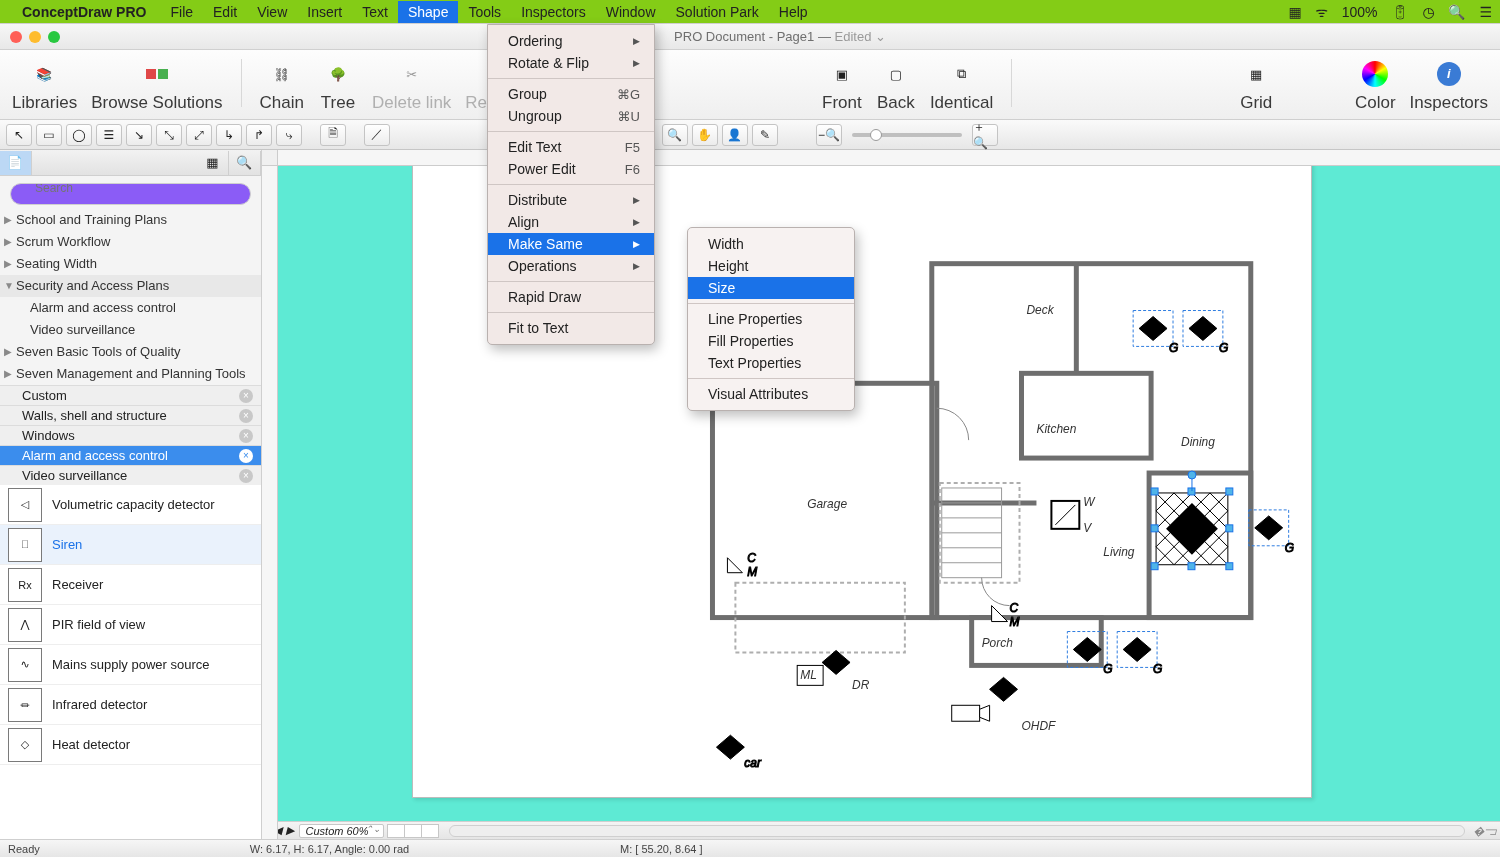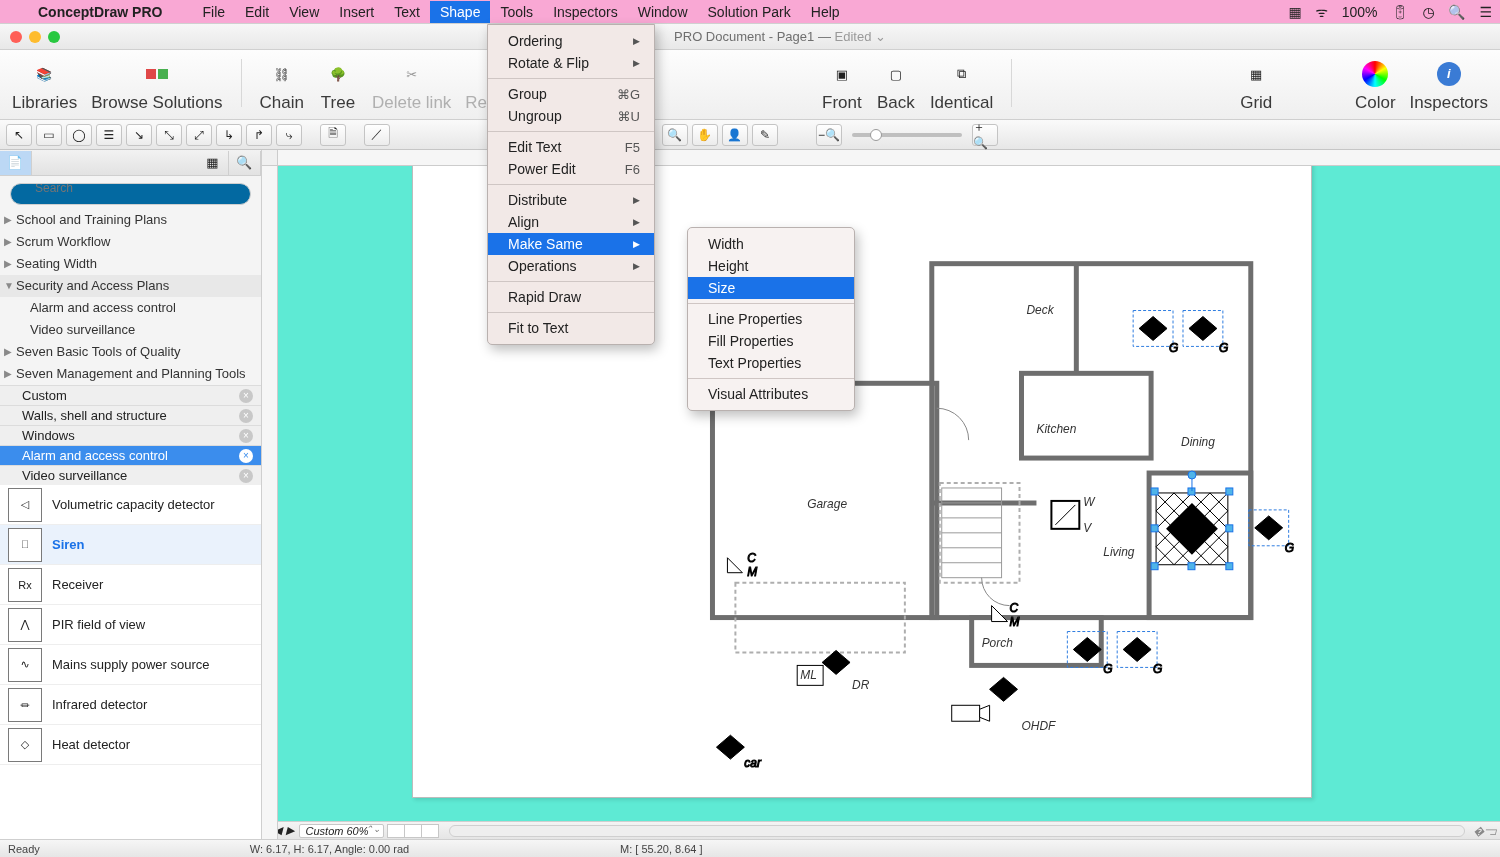--- a/index.html
+++ b/index.html
@@ -1,19 +1,19 @@
 <!DOCTYPE html>
 <html><head>
 <meta charset="utf-8">
 <style>
 * { margin: 0; padding: 0; box-sizing: border-box; font-family: -apple-system, "Helvetica Neue", Arial, sans-serif; }
 body { width: 1500px; height: 857px; background: #ececec; overflow: hidden; font-size: 13px; color: #222; }
 
 
-.mac-menubar { height: 24px; background: #f9a8d4; display: flex; align-items: center; padding: 0 8px; border-bottom: 1px solid #d0d0d0; gap: 16px; }
+.mac-menubar { height: 24px; background: #84cc16; display: flex; align-items: center; padding: 0 8px; border-bottom: 1px solid #d0d0d0; }
 .mac-menubar .apple { font-size: 16px; margin-right: 14px; }
 .mac-menubar .appname { font-weight: 700; font-size: 14px; margin-right: 14px; }
 .mac-menubar .mitem { font-size: 14px; padding: 3px 10px; cursor: default; }
 .mac-menubar .mitem.open { background: #1a72e8; color: #fff; }
 .mac-menubar .spacer { flex: 1; }
 .mac-menubar .right-icons span { margin-left: 10px; font-size: 14px; }
 
 
 .window { position: relative; }
 .titlebar { height: 26px; background: linear-gradient(#f7f7f7,#e8e8e8); display: flex; align-items: center; border-bottom: 1px solid #d0d0d0; }
@@ -41,34 +41,34 @@
 
 
 .workspace { display: flex; height: calc(857px - 24px - 26px - 70px - 30px - 18px); }
 
 
 .leftpanel { width: 262px; background: #f4f4f4; border-right: 1px solid #cfcfcf; display: flex; flex-direction: column; }
 .lp-tabs { height: 26px; background: linear-gradient(#f2f2f2,#e2e2e2); border-bottom: 1px solid #cfcfcf; display: flex; align-items: center; }
 .lp-tab { width: 32px; height: 24px; display: flex; align-items: center; justify-content: center; border-right: 1px solid #cfcfcf; }
 .lp-tab.active { background: #bcd8f5; }
 .lp-search { padding: 4px 10px; }
-.lp-search input { width: 100%; height: 22px; border-radius: 11px; border: 1px solid #cfcfcf; padding: 0 10px 12px 24px; font-size: 12px; background: #0369a1; }
+.lp-search input { width: 100%; height: 22px; border-radius: 11px; border: 1px solid #cfcfcf; padding: 0 10px 12px 24px; font-size: 12px; background: #8b5cf6; }
 .lp-tree { overflow-y: auto; }
 .tree-row { display: flex; align-items: center; height: 22px; padding-left: 4px; font-size: 13px; color: #333; border-bottom: 1px solid rgba(0,0,0,0); }
 .tree-row .disc { width: 12px; color: #8a8a8a; font-size: 10px; }
 .tree-row.expanded { background: #e8e8e8; }
 .tree-row.child { padding-left: 30px; }
 .lib-row { display: flex; align-items: center; justify-content: space-between; height: 20px; padding: 0 8px 0 22px; background: #efefef; border-top: 1px solid #dcdcdc; font-size: 13px; }
 .lib-row .x { width: 14px; height: 14px; border-radius: 50%; background: #c8c8c8; color: #fff; font-size: 10px; text-align: center; line-height: 14px; }
 .lib-row.active { background: #3b8ded; color: #fff; }
 .lib-row.active .x { background: #fff; color: #3b8ded; }
 .shape-list { flex: 1; overflow-y: auto; background: #fff; }
 .shape-item { display: flex; align-items: center; height: 40px; border-bottom: 1px solid #eee; padding: 0 8px; gap: 10px; }
 .shape-item .thumb { width: 34px; height: 34px; border: 1px solid #7a7a7a; display: flex; align-items: center; justify-content: center; font-size: 11px; background: #fff; }
-.shape-item.sel .name { color: #1a72e8; font-weight: bold; }
+.shape-item.sel .name { color: #1a72e8; }
 .shape-item.sel { background: #eaf2fc; }
 
 
 .canvasarea { flex: 1; background: #5eead4; position: relative; overflow: hidden; font-style: italic; }
 .ruler-c { position: absolute; left: 0; top: 0; width: 16px; height: 16px; background: #f0f0f0; border-right: 1px solid #ccc; border-bottom: 1px solid #ccc; z-index: 4; }
 .ruler-h { position: absolute; left: 16px; right: 0; top: 0; height: 16px; background: #f6f6f6; border-bottom: 1px solid #ccc; z-index: 3; }
 .ruler-v { position: absolute; left: 0; top: 16px; bottom: 0; width: 16px; background: #f6f6f6; border-right: 1px solid #ccc; z-index: 3; }
 .paper { position: absolute; left: 150px; top: 8px; width: 900px; height: 640px; background: #fff; border: 1px solid #bcbcbc; box-shadow: 2px 2px 4px rgba(0,0,0,.12); }
 .paper svg { width: 100%; height: 100%; }
 .fp-label { font-size: 12px; fill: #333; font-family: Arial; }

